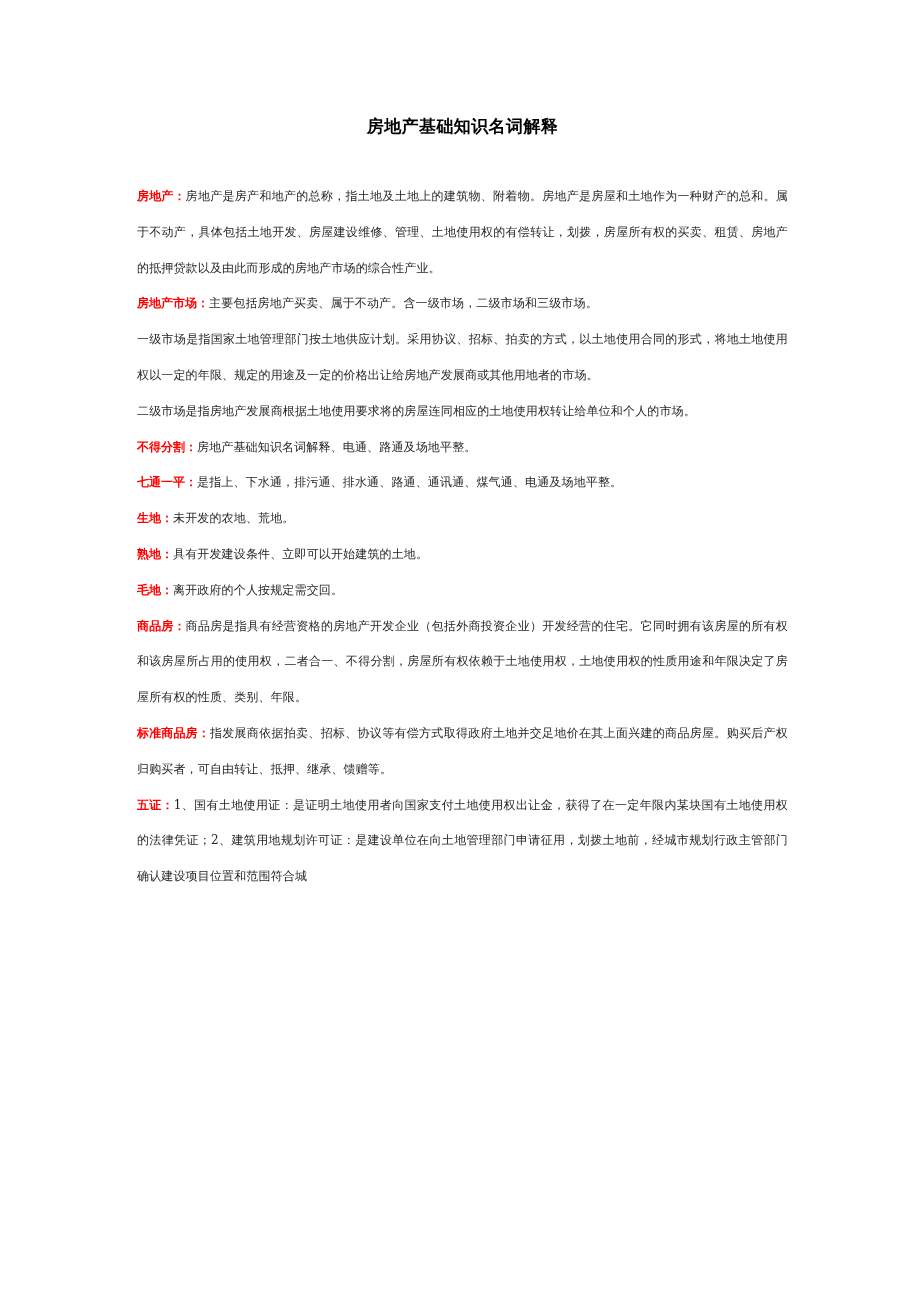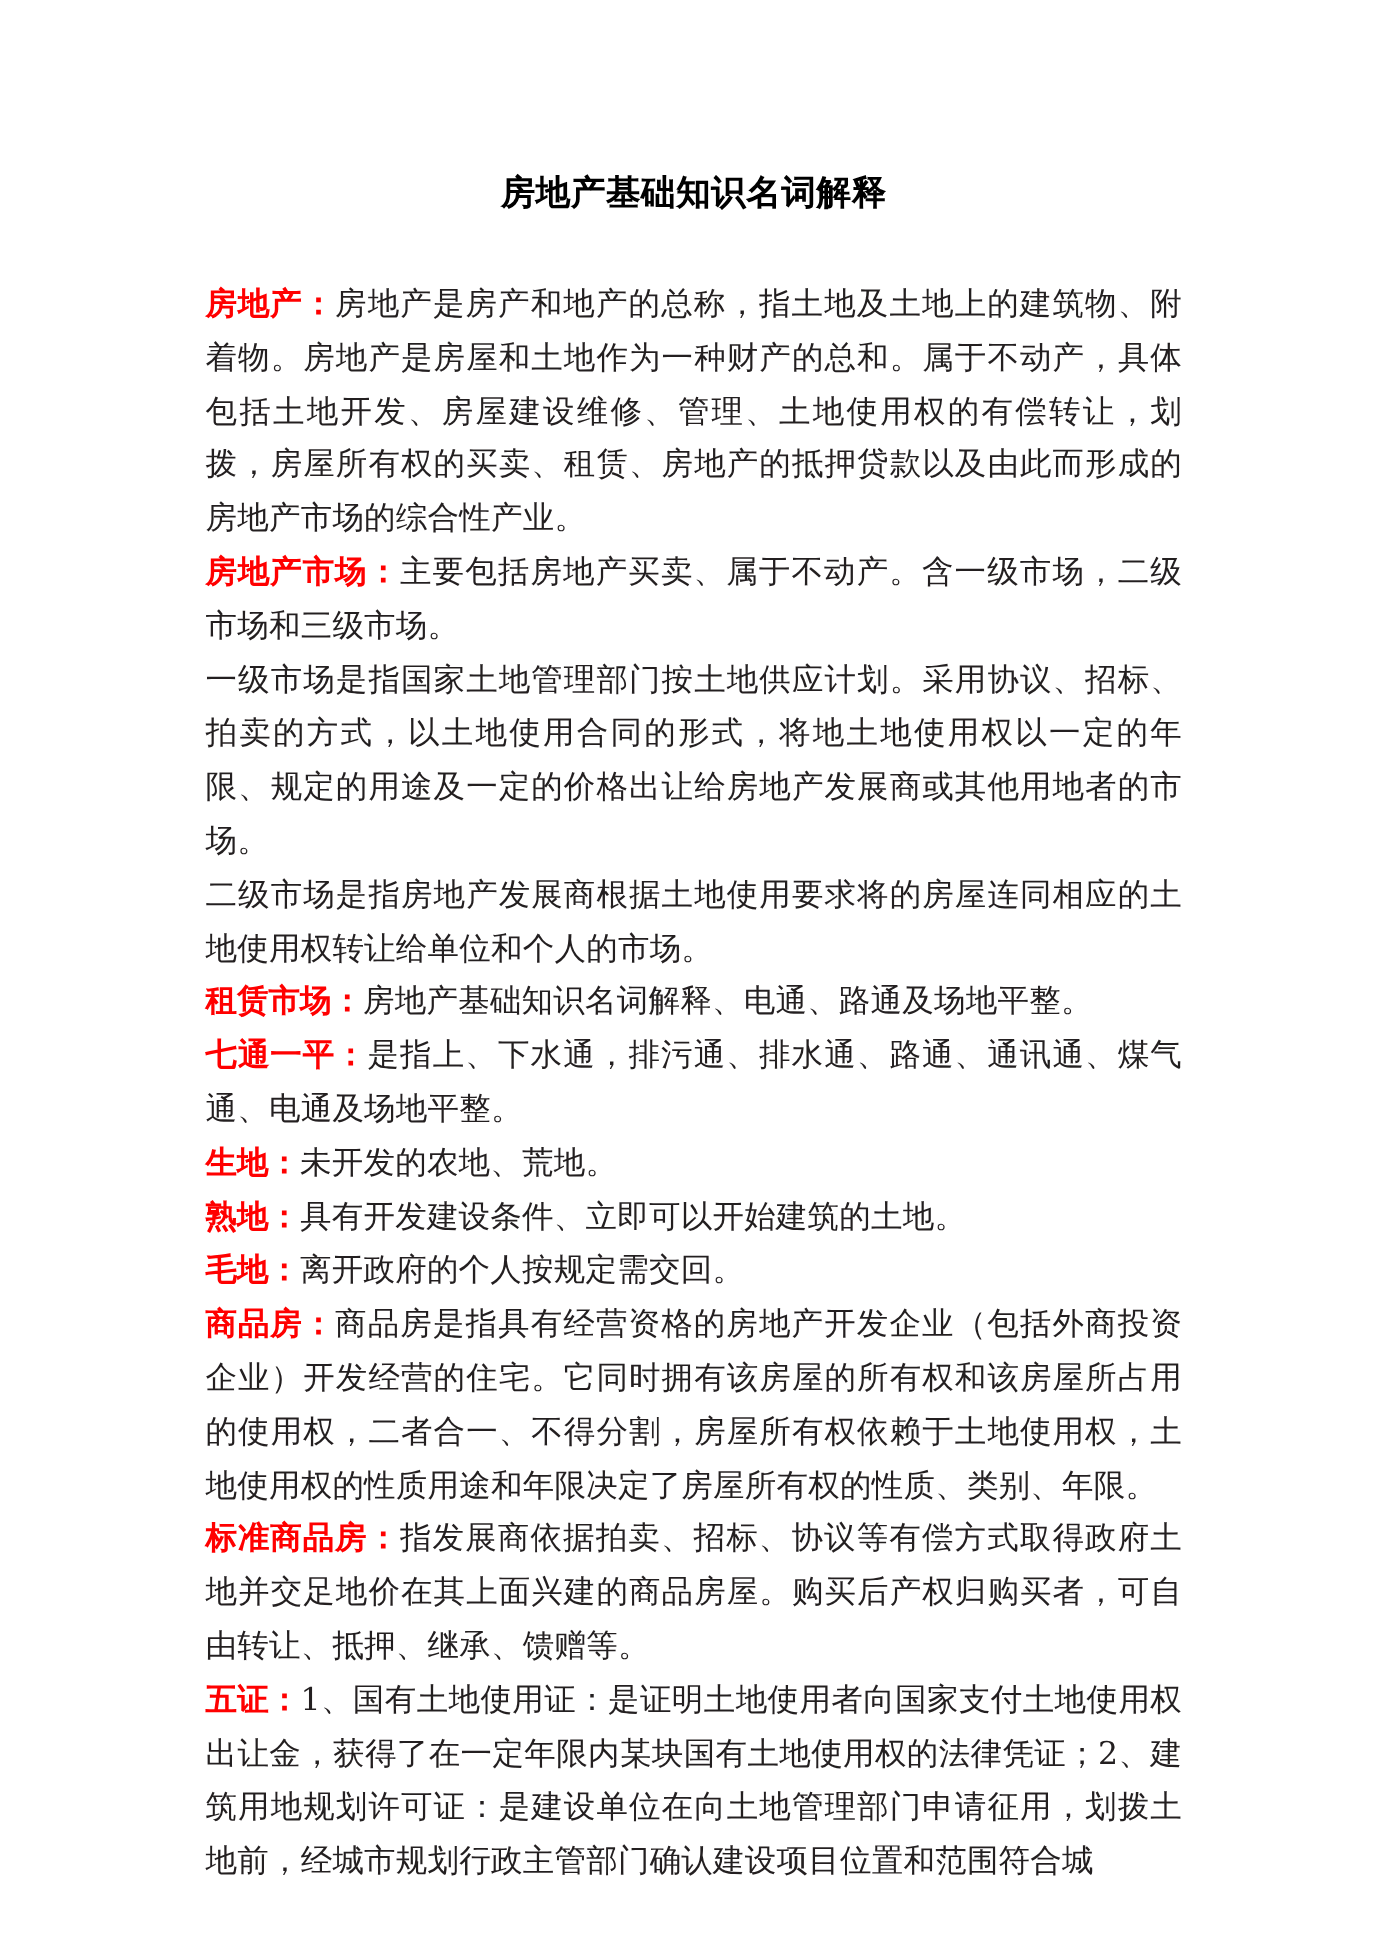--- a/index.html
+++ b/index.html
@@ -24,33 +24,33 @@
   .content {
     position: absolute;
     left: 137px;
     top: 0;
     width: 651px;
   }
   .doc-title {
     text-align: center;
     font-family: "DejaVu Sans", "Liberation Sans", sans-serif;
     font-weight: bold;
-    font-size: 23px;
+    font-size: 17px;
     line-height: 1;
     letter-spacing: 0.4px;
     color: #000000;
     margin: 0;
     padding-top: 118px;
   }
   .body-block {
     margin-top: 44px;
   }
   p.para {
     margin: 0;
-    font-size: 21px;
+    font-size: 12px;
     line-height: 35.8px;
     text-align: justify;
     text-justify: inter-ideograph;
     letter-spacing: 0.15px;
     color: #231f20;
     font-family: "DejaVu Serif", "Liberation Serif", serif;
   }
   .term {
     color: #ff0000;
     font-weight: bold;
@@ -82,21 +82,21 @@
       <p class="para">
         <span class="term"></span><span class="term"></span><span class="body-text">一级市场是指国家土地管理部门按土地供应计划。采用协议、招标、拍卖的方式，以土地使用合同的形式，将地土地使用权以一定的年限、规定的用途及一定的价格出让给房地产发展商或其他用地者的市场。</span>
       </p>
 
       <p class="para">
         <span class="term"></span><span class="term"></span><span class="body-text">二级市场是指房地产发展商根据土地使用要求将的房屋连同相应的土地使用权转让给单位和个人的市场。</span>
       </p>
 
 
       <p class="para">
-        <span class="term">租赁市场</span><span class="term">：</span><span class="body-text">房地产基础知识名词解释、电通、路通及场地平整。</span>
+        <span class="term">不得分割</span><span class="term">：</span><span class="body-text">房地产基础知识名词解释、电通、路通及场地平整。</span>
       </p>
 
       <p class="para">
         <span class="term">七通一平</span><span class="term">：</span><span class="body-text">是指上、下水通，排污通、排水通、路通、通讯通、煤气通、电通及场地平整。</span>
       </p>
 
       <p class="para">
         <span class="term">生地</span><span class="term">：</span><span class="body-text">未开发的农地、荒地。</span>
       </p>
 

